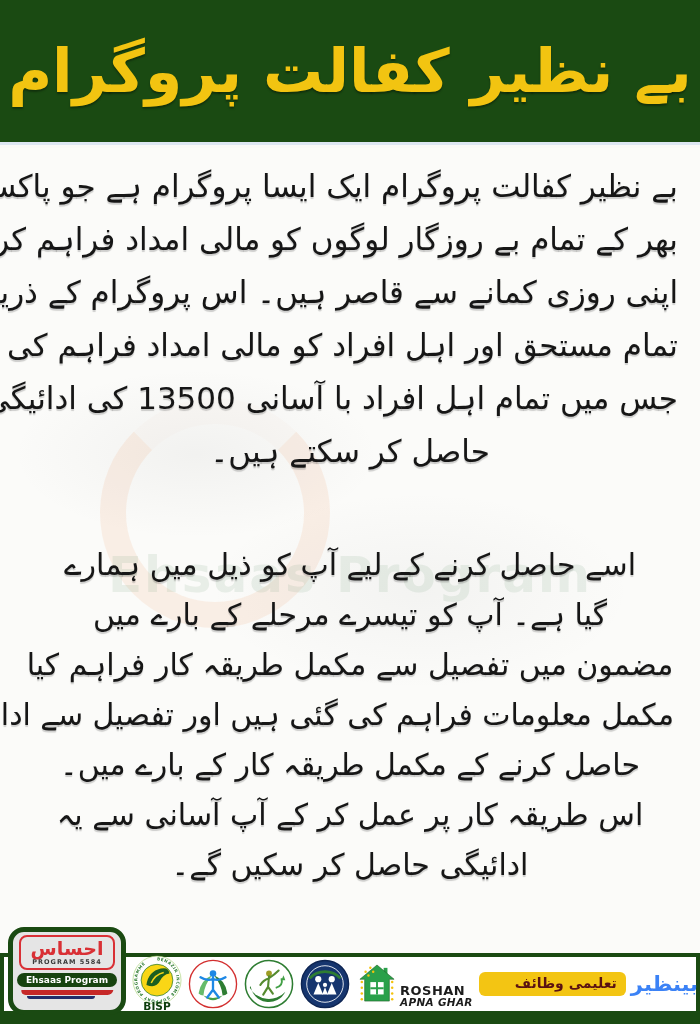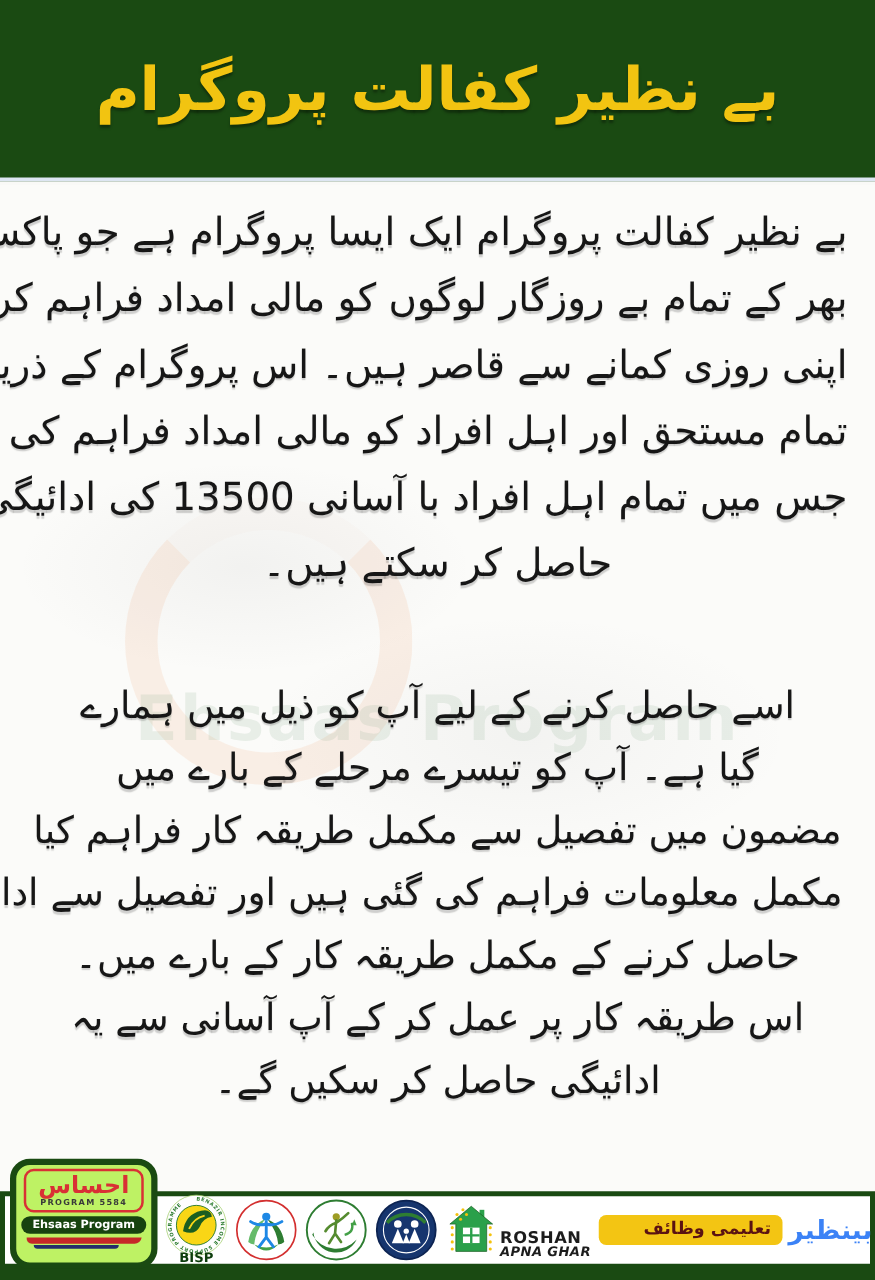--- a/index.html
+++ b/index.html
@@ -21,21 +21,21 @@
     top: 0; left: 0; right: 0;
     height: 145px;
     background: #1a4a12;
     border-bottom: 3px solid #dde6f2;
     display: flex;
     align-items: center;
     justify-content: center;
   }
   .header-title {
     color: #f2c411;
-    font-size: 48px;
+    font-size: 60px;
     font-weight: bold;
     letter-spacing: 2px;
     direction: rtl;
     white-space: nowrap;
     text-shadow: 0 2px 2px rgba(0,0,0,0.35);
   }
 
   
   .body-area {
     position: absolute;
@@ -98,21 +98,21 @@
     height: 10px;
     background: #1a4a12;
     z-index: 2;
   }
 
   
   .ehsaas-box {
     position: absolute;
     left: 8px; top: 927px;
     width: 118px; height: 88px;
-    background: #bef264;
+    background: #e5e5e5;
     border: 5px solid #1a4a12;
     border-radius: 16px;
     z-index: 3;
     overflow: hidden;
   }
   .ehsaas-inner {
     margin: 3px 6px 0;
     border: 2px solid #d93035;
     border-radius: 8px;
     text-align: center;

